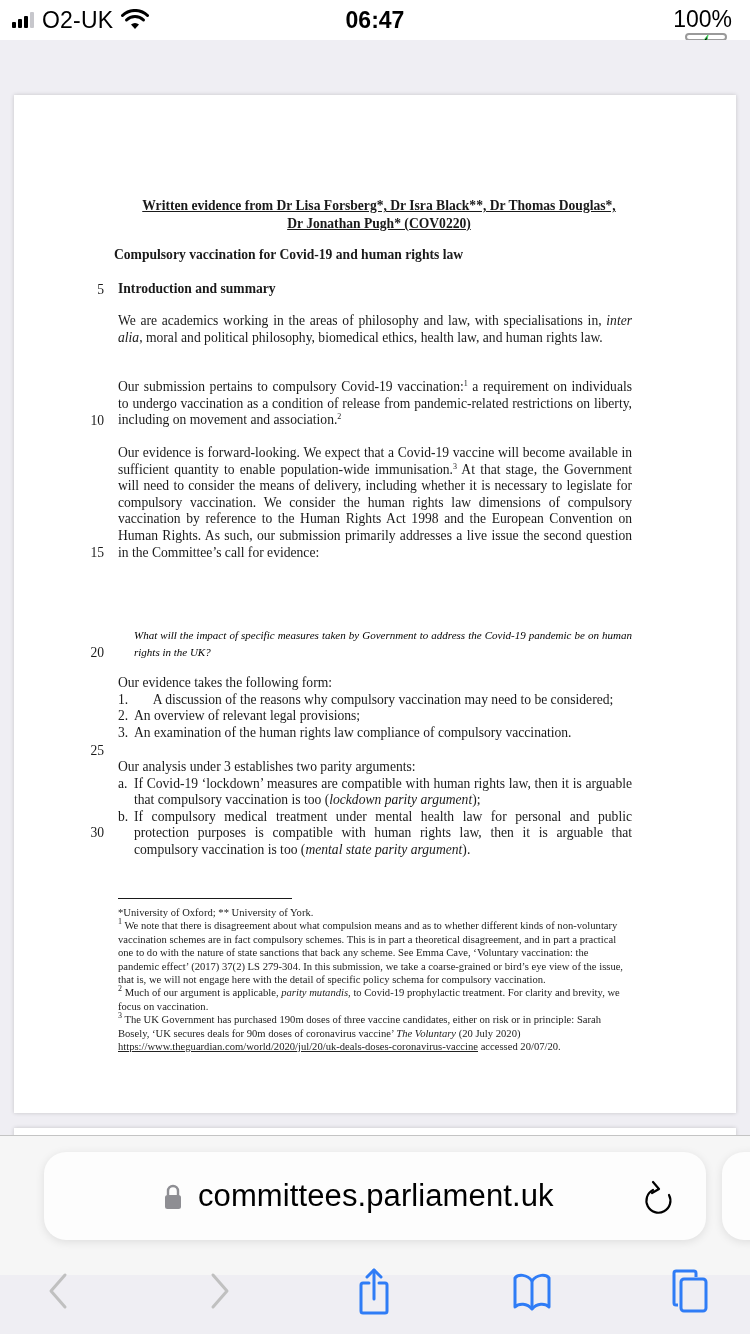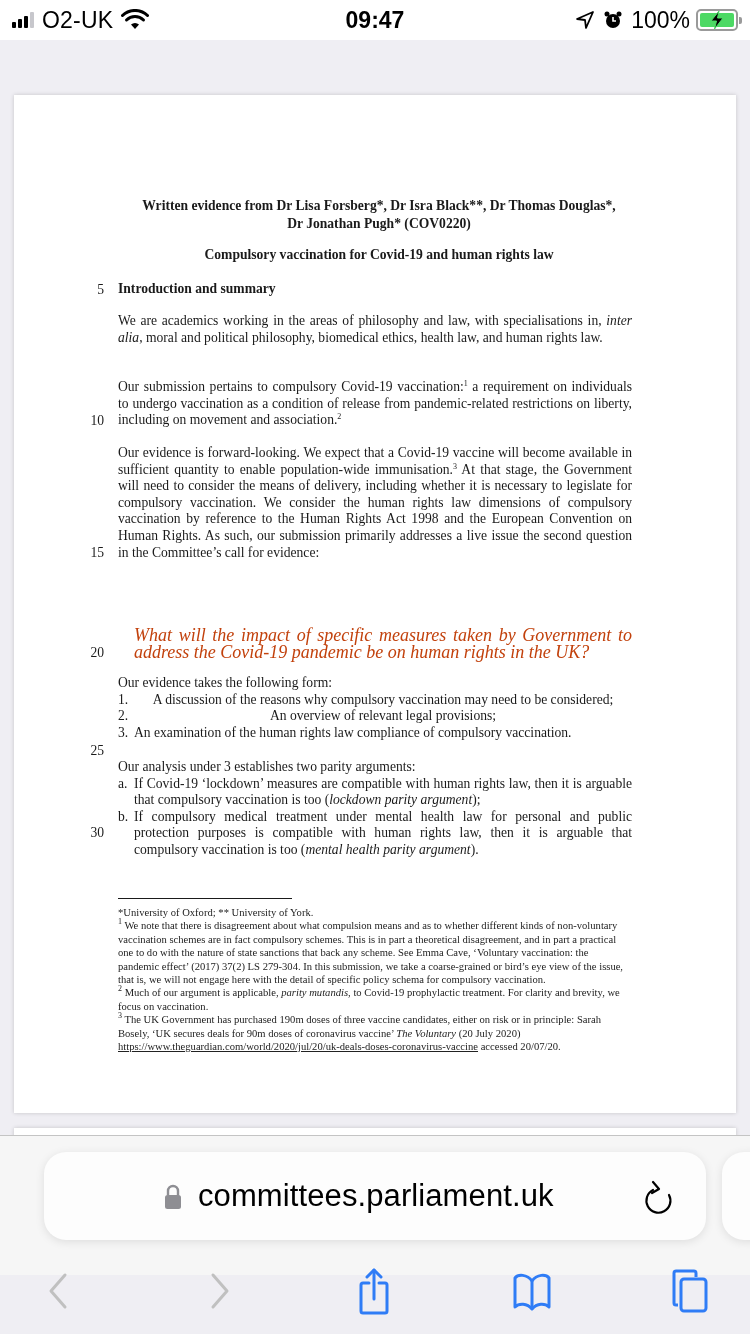--- a/index.html
+++ b/index.html
@@ -17,21 +17,21 @@
     color: #000;
     font-family: "Liberation Sans", sans-serif;
   }
   .status-left { position: absolute; left: 12px; top: 6px; display: flex; align-items: center; height: 28px; }
   .signal { display: flex; align-items: flex-end; gap: 2px; height: 16px; margin-right: 8px; }
   .signal span { display: block; width: 4px; background: #000; border-radius: 1px; }
   .signal span.dim { background: #c7c7cc; }
   .carrier { font-size: 23px; letter-spacing: 0.2px; }
   .wifi { margin-left: 8px; width: 28px; height: 22px; }
   .clock { position: absolute; left: 0; right: 0; top: 6px; text-align: center; font-size: 23px; font-weight: bold; height: 28px; line-height: 28px; }
-  .status-right { position: absolute; right: 12px; top: 6px; display: flex; align-items: center; height: 28px; }
+  .status-right { position: absolute; right: 12px; top: 6px; display: flex; align-items: center; height: 28px; flex-direction: column; }
   .loc-icon, .alarm-icon { width: 20px; height: 20px; margin-right: 8px; }
   .battery-pct { font-size: 23px; margin-right: 6px; }
   .battery { position: relative; width: 42px; height: 22px; border: 2px solid #9a9a9a; border-radius: 5px; padding: 2px; }
   .battery .fill { width: 100%; height: 100%; background: #4cd964; border-radius: 2px; }
   .battery .nub { position: absolute; right: -6px; top: 6px; width: 3px; height: 7px; background: #9a9a9a; border-radius: 0 2px 2px 0; }
   .battery svg { position: absolute; left: 10px; top: 0px; width: 18px; height: 18px; }
 
   
   .doc-viewport { position: absolute; left: 0; top: 40px; width: 750px; height: 1110px; background: #efeef3; overflow: hidden; }
   .pdf-page {
@@ -42,34 +42,34 @@
     color: #1a1a1a;
   }
   .pdf-page-next {
     position: absolute; left: 14px; top: 1088px; width: 722px; height: 60px;
     background: #ffffff;
     box-shadow: 0 0 4px rgba(0,0,0,0.18);
   }
 
   .doc-title {
     position: absolute; left: 100px; width: 530px; top: 102px;
-    text-align: center; font-weight: bold; font-size: 13.6px; line-height: 18px;
+    text-align: center; font-weight: bold; font-size: 13.6px; line-height: 18px; text-decoration: underline;
   }
   .doc-subtitle {
     position: absolute; left: 100px; width: 530px; top: 151px;
-    text-align: center; font-weight: bold; font-size: 13.6px; line-height: 18px;
+    text-align: left; font-weight: bold; font-size: 13.6px; line-height: 18px;
   }
   .line-num {
     position: absolute; width: 26px; text-align: right; font-size: 13.6px; line-height: 17px; left: 64px;
   }
   .text-block {
     position: absolute; left: 104px; width: 514px; font-size: 13.6px; line-height: 16.6px; text-align: justify;
   }
   .section-heading { font-weight: bold; text-align: left; }
-  .quote { position: absolute; left: 120px; width: 498px; font-size: 18px; line-height: 17px; font-style: italic; text-align: justify; color: #c2410c; }
+  .quote { position: absolute; left: 120px; width: 498px; font-size: 11px; line-height: 17px; font-style: italic; text-align: justify; color: #000000; }
   .list-item { display: flex; }
   .list-item .marker { width: 16px; flex: none; }
   .list-item .content { flex: 1; text-align: justify; }
   sup { font-size: 8px; line-height: 0; vertical-align: 5px; }
 
   .footnote-rule { position: absolute; left: 104px; top: 803px; width: 174px; height: 1px; background: #1a1a1a; }
   .footnotes {
     position: absolute; left: 104px; width: 514px; top: 811px;
     font-size: 10.6px; line-height: 13.4px; color: #222;
   }
@@ -114,21 +114,21 @@
       <span style="height:12px"></span>
       <span class="dim" style="height:16px"></span>
     </div>
     <span class="carrier">O2-UK</span>
     <svg class="wifi" viewBox="0 0 28 22">
       <path d="M14 20 L10 15.5 A6 6 0 0 1 18 15.5 Z" fill="#000"></path>
       <path d="M5.5 11 A12 12 0 0 1 22.5 11" stroke="#000" stroke-width="3" fill="none" stroke-linecap="round"></path>
       <path d="M1.5 6.5 A18 18 0 0 1 26.5 6.5" stroke="#000" stroke-width="3" fill="none" stroke-linecap="round"></path>
     </svg>
   </div>
-  <div class="clock">09:47</div>
+  <div class="clock">06:47</div>
   <div class="status-right">
     <svg class="loc-icon" viewBox="0 0 20 20">
       <path d="M18 2 L2 9 L10 10 L11 18 Z" fill="none" stroke="#000" stroke-width="1.8" stroke-linejoin="round"></path>
     </svg>
     <svg class="alarm-icon" viewBox="0 0 20 20">
       <circle cx="10" cy="11" r="7" fill="#000"></circle>
       <circle cx="4" cy="4" r="2.5" fill="#000"></circle>
       <circle cx="16" cy="4" r="2.5" fill="#000"></circle>
       <path d="M10 7 V11 H13" stroke="#fff" stroke-width="1.6" fill="none"></path>
     </svg>
@@ -176,37 +176,37 @@
     <div class="quote" style="top:532px">What will the impact of specific measures taken by Government to address the Covid-19 pandemic be on human rights in the UK?</div>
 
     <div class="text-block" style="top:580px">
       <div>Our evidence takes the following form:</div>
       <div class="list-item">
         <span class="marker">1.</span>
           <span class="content" style="text-align:center">A discussion of the reasons why compulsory vaccination may need to be considered;</span>
       </div>
       <div class="list-item">
         <span class="marker">2.</span>
-          <span class="content" style="text-align:center">An overview of relevant legal provisions;</span>
+          <span class="content" style="text-align:left">An overview of relevant legal provisions;</span>
       </div>
       <div class="list-item">
         <span class="marker">3.</span>
           <span class="content" style="text-align:left">An examination of the human rights law compliance of compulsory vaccination.</span>
       </div>
     </div>
 
     <div class="text-block" style="top:664px">
       <div>Our analysis under 3 establishes two parity arguments:</div>
       <div class="list-item">
         <span class="marker">a.</span>
         <span class="content"><span>If Covid-19 ‘lockdown’ measures are compatible with human rights law, then it is arguable that compulsory vaccination is too (</span><i>lockdown parity argument</i><span>);</span></span>
       </div>
       <div class="list-item">
         <span class="marker">b.</span>
-        <span class="content"><span>If compulsory medical treatment under mental health law for personal and public protection purposes is compatible with human rights law, then it is arguable that compulsory vaccination is too (</span><i>mental health parity argument</i><span>).</span></span>
+        <span class="content"><span>If compulsory medical treatment under mental health law for personal and public protection purposes is compatible with human rights law, then it is arguable that compulsory vaccination is too (</span><i>mental state parity argument</i><span>).</span></span>
       </div>
     </div>
 
     <div class="footnote-rule"></div>
     <div class="footnotes">
       <p>*University of Oxford; ** University of York.</p>
       <p><sup>1</sup><span> We note that there is disagreement about what compulsion means and as to whether different kinds of non-voluntary vaccination schemes are in fact compulsory schemes. This is in part a theoretical disagreement, and in part a practical one to do with the nature of state sanctions that back any scheme. See Emma Cave, ‘Voluntary vaccination: the pandemic effect’ (2017) 37(2) LS 279-304. In this submission, we take a coarse-grained or bird’s eye view of the issue, that is, we will not engage here with the detail of specific policy schema for compulsory vaccination.</span></p>
       <p><sup>2</sup><span> Much of our argument is applicable, </span><i>parity mutandis</i><span>, to Covid-19 prophylactic treatment. For clarity and brevity, we focus on vaccination.</span></p>
       <p><sup>3</sup><span> The UK Government has purchased 190m doses of three vaccine candidates, either on risk or in principle: Sarah Bosely, ‘UK secures deals for 90m doses of coronavirus vaccine’ </span><i>The Voluntary</i><span> (20 July 2020) </span><a>https://www.theguardian.com/world/2020/jul/20/uk-deals-doses-coronavirus-vaccine</a><span> accessed 20/07/20.</span></p>
     </div>

